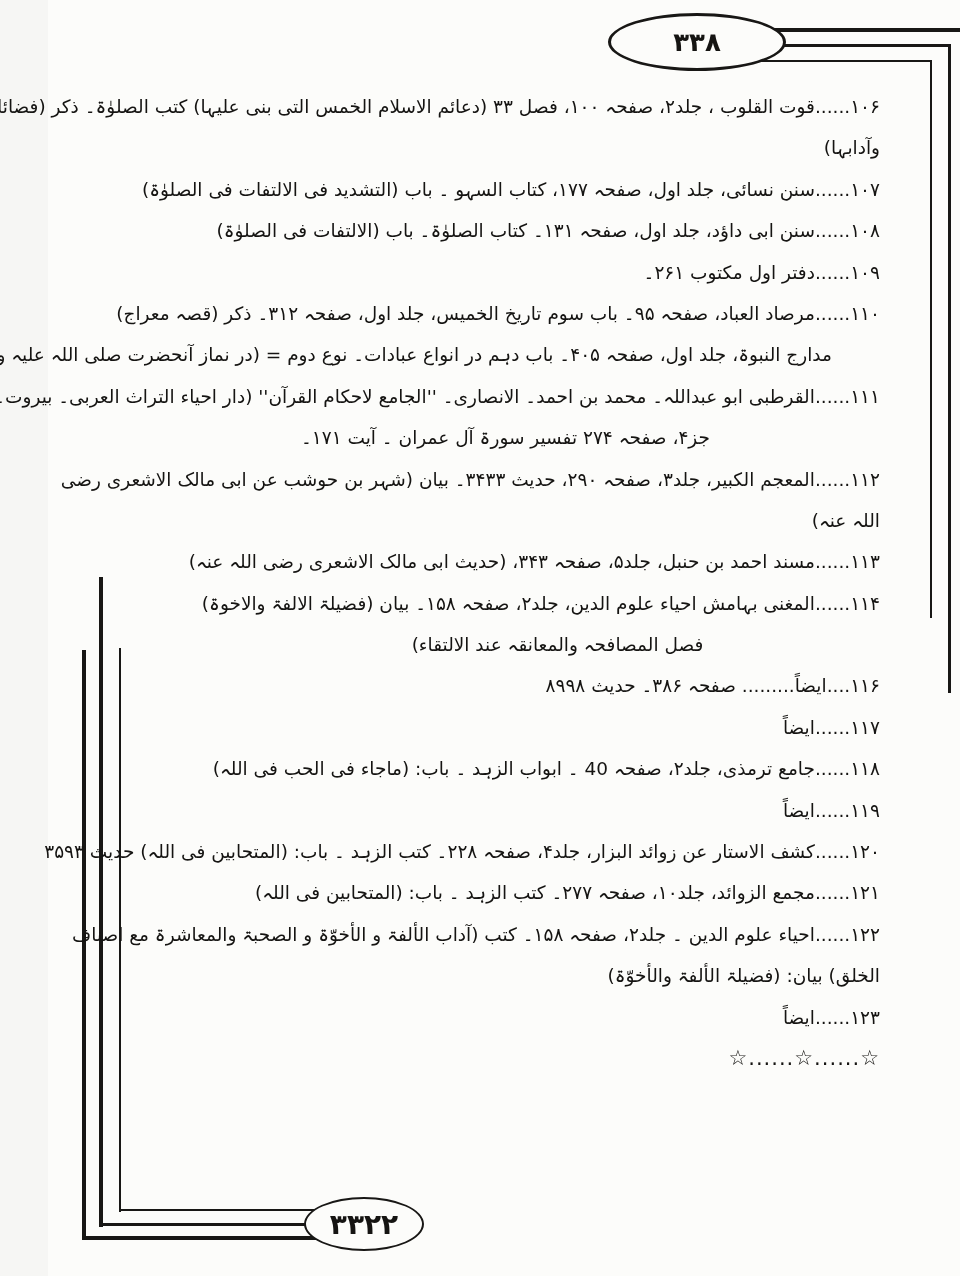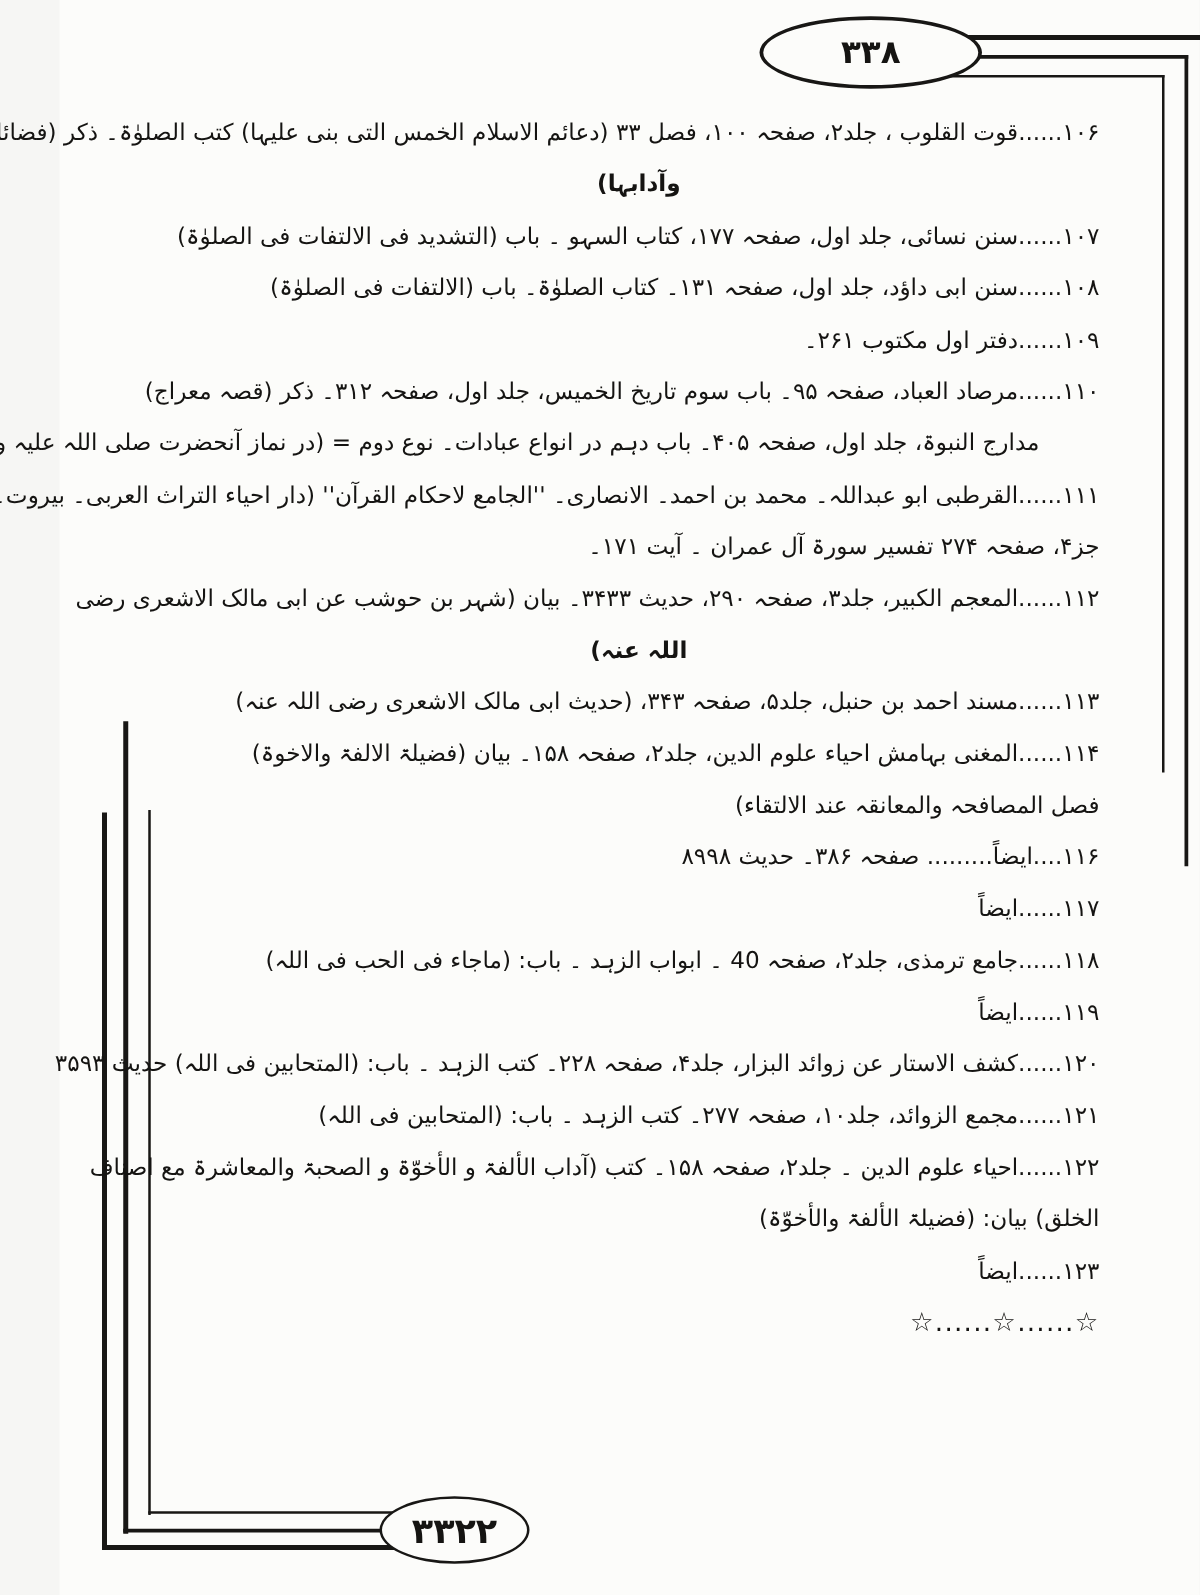--- a/index.html
+++ b/index.html
@@ -54,23 +54,23 @@
   .line {
     direction: rtl;
     unicode-bidi: embed;
     height: 41.4px;
     line-height: 41.4px;
     font-size: 18.5px;
     letter-spacing: 0.2px;
     white-space: nowrap;
   }
   .a-right  { text-align: right; }
-  .a-left   { text-align: center; padding-left: 20px; font-weight: bold; }
-  .a-left2  { text-align: right; padding-left: 8px; }
-  .a-left3  { text-align: right; padding-left: 112px; }
+  .a-left   { text-align: right; padding-left: 20px; }
+  .a-left2  { text-align: center; padding-left: 8px; }
+  .a-left3  { text-align: center; padding-left: 112px; }
   .a-center { }
   .ind      { padding-right: 48px; }
   .stars    { font-size: 21px; letter-spacing: 1px; }
 </style>
 </head>
 <body>
 
 <div class="sheet">
 
   <div class="rule h-top-1"></div>

